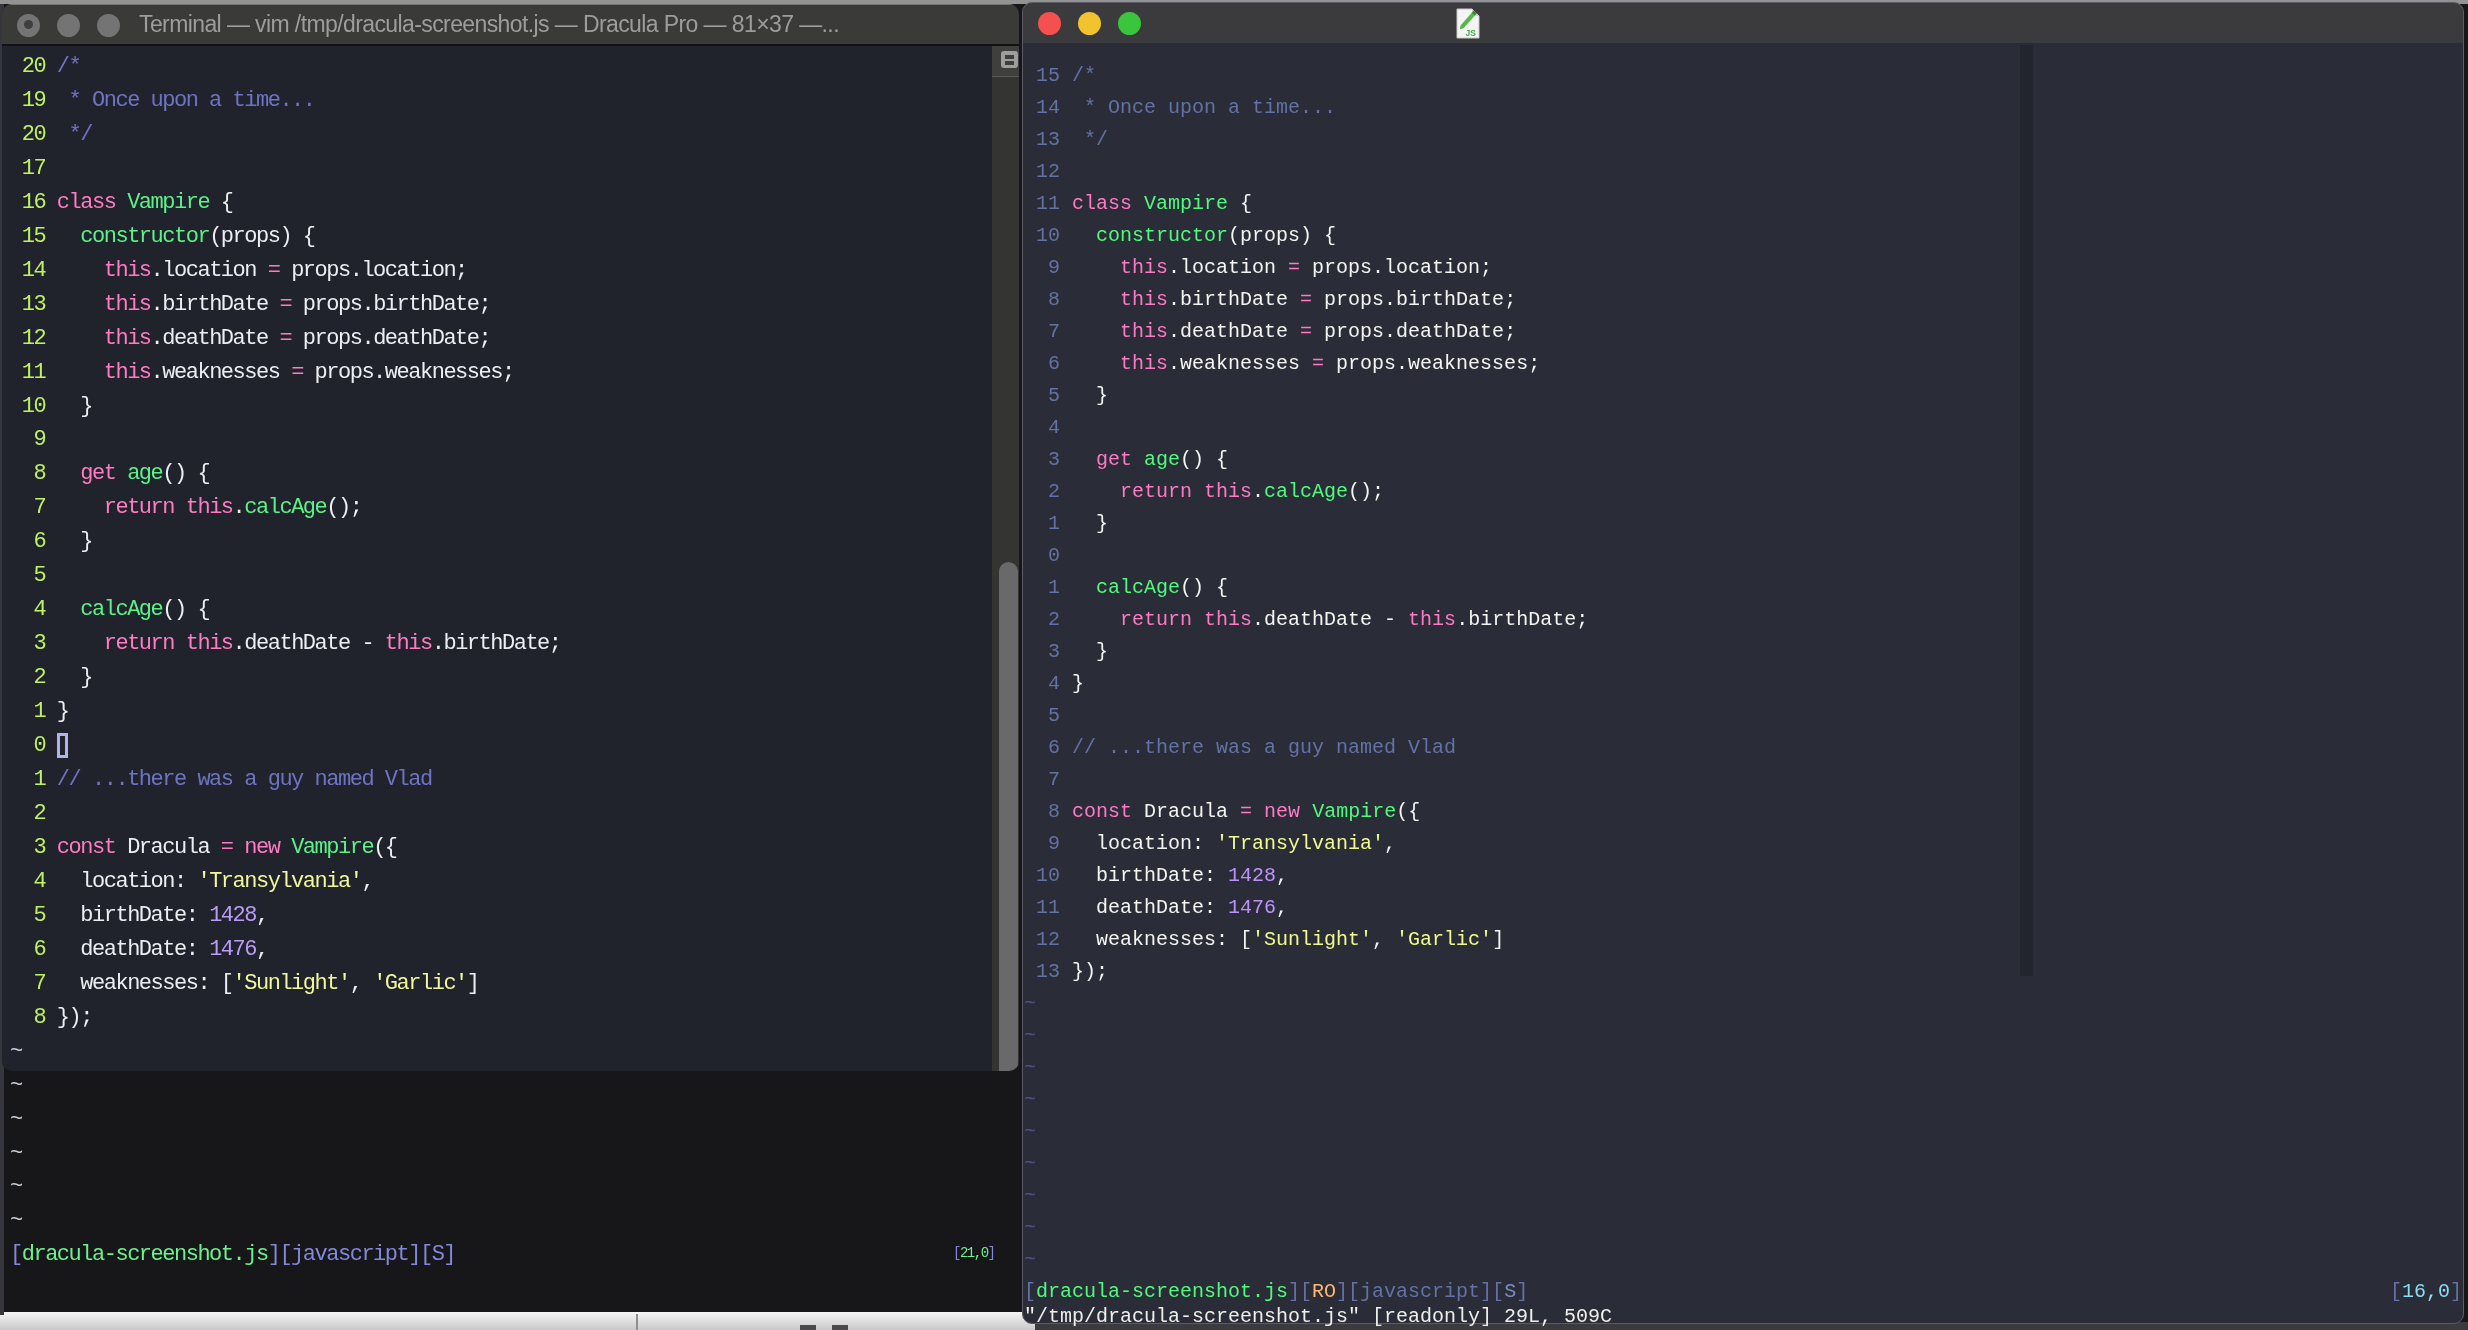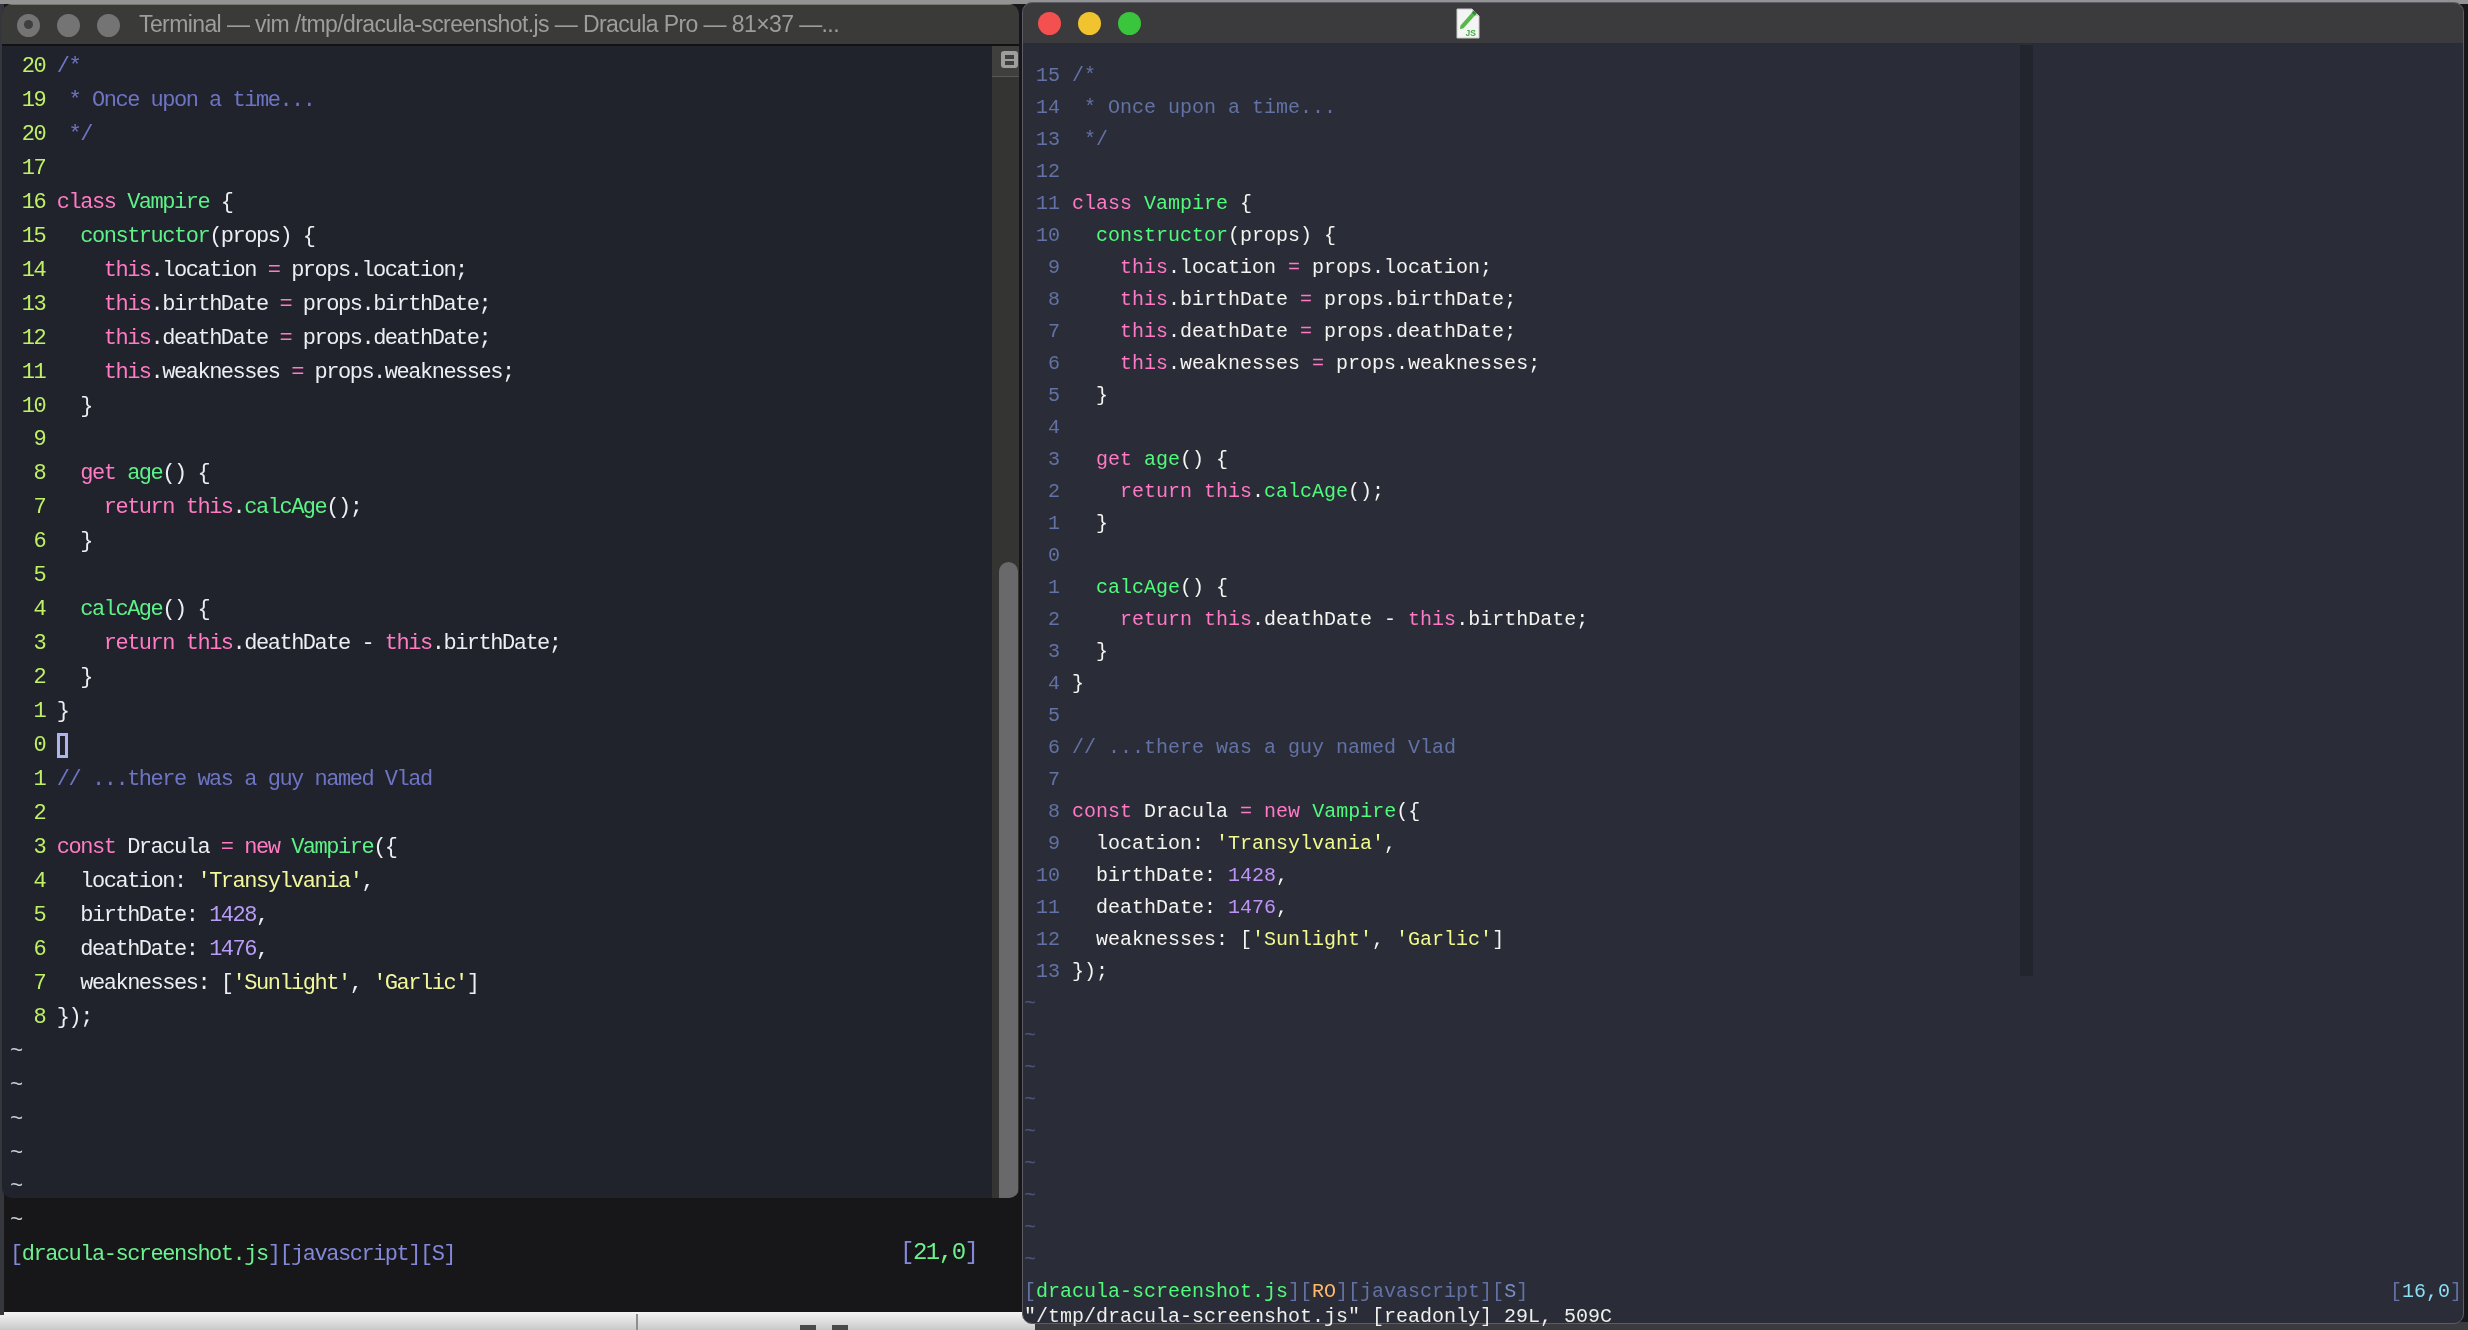--- a/index.html
+++ b/index.html
@@ -18,21 +18,21 @@
 .rst{position:absolute;font:20px/32px "Liberation Mono",monospace;white-space:pre}
 </style></head>
 <body>
 <div style="position:absolute;left:0;top:0;width:2468px;height:4px;background:#939393"></div>
 <div style="position:absolute;left:0;top:1312px;width:1040px;height:18px;background:linear-gradient(#f5f5f5,#c9c9c9)"></div>
 <div style="position:absolute;left:1035px;top:1322px;width:1433px;height:8px;background:#3a3a3f"></div>
 <div style="position:absolute;left:636px;top:1314px;width:2px;height:16px;background:#8f8f8f"></div>
 <div style="position:absolute;left:800px;top:1325px;width:16px;height:5px;background:#4a4a4a"></div>
 <div style="position:absolute;left:832px;top:1325px;width:16px;height:5px;background:#4a4a4a"></div>
 <div style="position:absolute;left:0;top:4px;width:4px;height:1311px;background:#35373c"></div>
-<div style="position:absolute;left:2px;top:4px;width:1017px;height:1194px;border-radius:10px;background:#20222c;overflow:hidden">
+<div style="position:absolute;left:2px;top:4px;width:1017px;height:1067px;border-radius:10px;background:#20222c;overflow:hidden">
 <div style="position:absolute;left:0;top:0;width:100%;height:40px;background:#3a3a38;border-top:1px solid #77776f"></div>
 <div style="position:absolute;left:0;top:40px;width:100%;height:2px;background:#121214"></div>
 <div style="position:absolute;left:14.5px;top:9.5px;width:23px;height:23px;border-radius:50%;background:#747474"></div>
 <div style="position:absolute;left:54.5px;top:9.5px;width:23px;height:23px;border-radius:50%;background:#747474"></div>
 <div style="position:absolute;left:94.5px;top:9.5px;width:23px;height:23px;border-radius:50%;background:#747474"></div>
 <div style="position:absolute;left:21.5px;top:16px;width:9px;height:9px;border-radius:50%;background:#3f3f3f"></div>
 <div style="position:absolute;left:137px;top:0;height:41px;line-height:41px;font-family:'Liberation Sans',sans-serif;font-size:23px;letter-spacing:-0.6px;white-space:nowrap;color:#9d9d9d">Terminal — vim /tmp/dracula-screenshot.js — Dracula Pro — 81×37 —...</div>
 <div style="position:absolute;left:990px;top:42px;width:27px;height:1267px;background:#343432"></div>
 <div style="position:absolute;left:990px;top:42px;width:27px;height:31px;background:#3f3f3d;border-bottom:1px solid #58585a"></div>
 <div style="position:absolute;left:999px;top:47px;width:17px;height:17px;border:2px solid #9e9e9e;border-radius:3px;background:#9e9e9e"></div>
@@ -69,21 +69,21 @@
 <i class="n">  6 </i>  <i class="w">deathDate: </i><i class="u">1476</i><i class="w">,</i>
 <i class="n">  7 </i>  <i class="w">weaknesses: [</i><i class="y">'Sunlight'</i><i class="w">, </i><i class="y">'Garlic'</i><i class="w">]</i>
 <i class="n">  8 </i><i class="w">});</i>
 <i class="t">~</i>
 <i class="t">~</i>
 <i class="t">~</i>
 <i class="t">~</i>
 <i class="t">~</i>
 <i class="t">~</i>
 <i class="sp">[</i><i class="sg">dracula-screenshot.js</i><i class="sp">][javascript][S]</i></pre>
-<div class="rst" style="left:900px;top:1237px;font-size:24px;letter-spacing:-1.49px"><i class="sp" style="color:#8388da">[</i><i style="color:#6cf18f">21,0</i><i style="color:#8388da">]</i></div>
+<div class="rst" style="left:953px;top:1237px;font-size:14px;letter-spacing:-1.49px"><i class="sp" style="color:#8388da">[</i><i style="color:#6cf18f">21,0</i><i style="color:#8388da">]</i></div>
 <div style="position:absolute;left:1022px;top:2px;width:1442px;height:1322px;border-radius:10px;background:#2a2c38;border:1px solid #5c5c66;box-shadow:inset 0 1px 0 #8a8a8e;overflow:hidden">
 <div style="position:absolute;left:0;top:0;width:100%;height:41px;background:#3b3b3d;border-bottom:1px solid #2c2c2e"></div>
 <div style="position:absolute;left:14.5px;top:9px;width:23px;height:23px;border-radius:50%;background:#f4504f"></div>
 <div style="position:absolute;left:54.5px;top:9px;width:23px;height:23px;border-radius:50%;background:#f0c32f"></div>
 <div style="position:absolute;left:94.5px;top:9px;width:23px;height:23px;border-radius:50%;background:#39c63c"></div>
 <svg style="position:absolute;left:433px;top:5px" width="24" height="31" viewBox="0 0 24 31">
 <path d="M1 1 h15 l7 7 v22 h-22 z" fill="#f4f4f4" stroke="#c8c8c8" stroke-width="1"></path>
 <path d="M16 1 l7 7 h-7 z" fill="#d2d2d2"></path>
 <path d="M4.5 17.5 L15.5 5 l3.2 2.8 L7.5 20.3 l-3.6 1 z" fill="#55b949"></path>
 <path d="M15.5 5 l3.2 2.8 2.2-2.5 L17.7 2.5 z" fill="#2f9033"></path>

